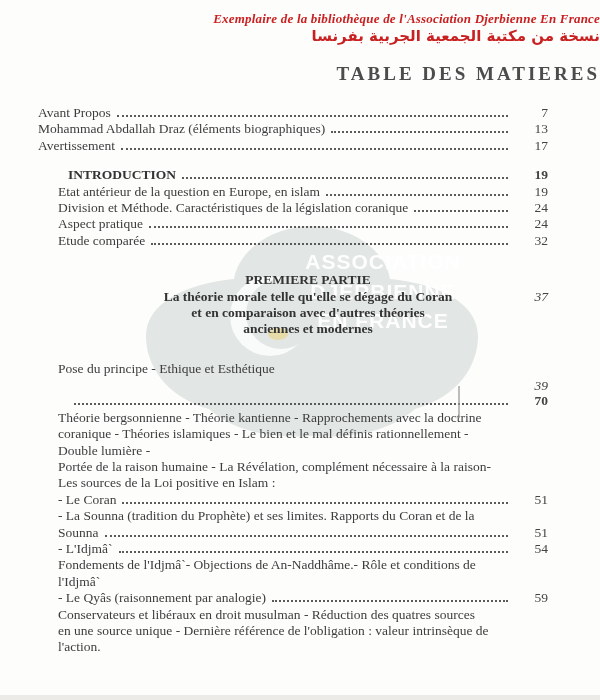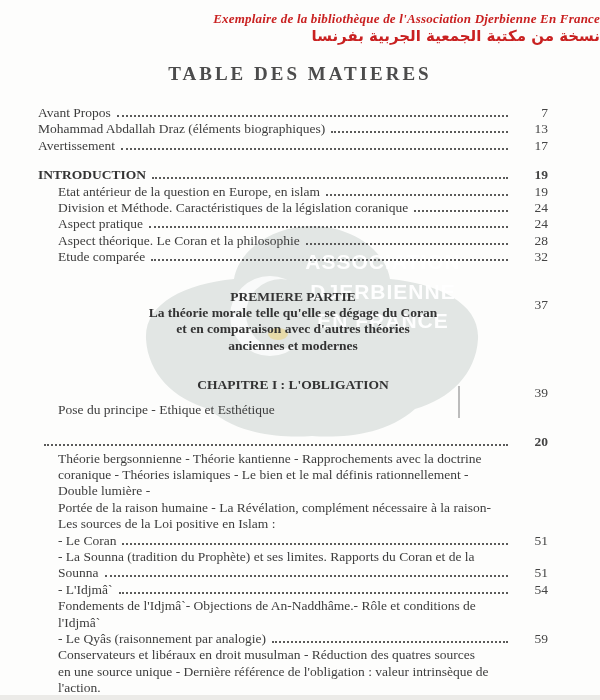--- a/index.html
+++ b/index.html
@@ -20,21 +20,21 @@
     color:#c92121;
   }
   .stamp-ar{
     direction:rtl;
     font-family:"DejaVu Sans", sans-serif;
     font-weight:bold; font-size:15px; line-height:19px;
     color:#c92121;
   }
   .page-title{
     margin-top:17px;
-    text-align:center;
+    text-align:right;
     font-weight:bold; font-size:19px;
     letter-spacing:3px;
     color:#4c4c4c;
   }
   
   .watermark{
     position:absolute; left:140px; top:224px;
     width:345px; height:218px;
     z-index:0; pointer-events:none;
   }
@@ -43,21 +43,21 @@
     position:relative; z-index:1;
     margin:20px 52px 0 38px;
     font-size:13.5px;
   }
   .toc-row{
     display:flex; align-items:baseline;
     line-height:15.4px;
     margin-bottom:1px;
     white-space:nowrap;
   }
-  .toc-row.bold{ font-weight:bold; color:#333; }
+  .toc-row.bold{ font-weight:bold; color:#333;margin-left:30px; }
   .toc-row.indent{ padding-left:20px; }
   .toc-row.gap-sm{ margin-top:9px;align-items:center; }
   .toc-row.gap-md{ margin-top:14px; }
   .toc-row.gap-lg{ margin-top:17px; }
   .toc-row.gap-xl{ margin-top:24px; }
   .toc-label{ flex:0 0 auto; }
   .toc-dots{
     flex:1 1 auto;
     border-bottom:2px dotted #5a5a5a;
     margin:0 6px 3px 6px;
@@ -67,23 +67,24 @@
     flex:0 0 34px;
     text-align:right;
     color:#444;
   }
   .toc-row.center{
     display:block; text-align:center;
     position:relative;
     white-space:normal;
   }
   .toc-row.center .toc-page{
-    position:absolute; right:0; top:8px;
+    position:absolute; right:0; top:17px;
     width:34px; text-align:right;
     font-weight:normal;
+    font-style:italic;
   }
   
   .scan-vline{
     position:absolute; left:458px; top:386px;
     width:1.5px; height:32px;
     background:#9a9a9a; opacity:.65; z-index:2;
   }
   .scan-bottom{
     position:absolute; left:0; bottom:0;
     width:100%; height:5px;
@@ -154,25 +155,20 @@
     <span class="toc-label">Division et Méthode. Caractéristiques de la législation coranique</span>
     <span class="toc-dots"></span>
     <span class="toc-page">24</span>
   </div>
       <div class="toc-row indent">
     <span class="toc-label">Aspect pratique</span>
     <span class="toc-dots"></span>
     <span class="toc-page">24</span>
   </div>
       <div class="toc-row indent">
-    <span class="toc-label">Aspect théorique. Le Coran et la philosophie</span>
-    <span class="toc-dots"></span>
-    <span class="toc-page">28</span>
-  </div>
-      <div class="toc-row indent">
     <span class="toc-label">Etude comparée</span>
     <span class="toc-dots"></span>
     <span class="toc-page">32</span>
   </div>
       <div class="toc-row bold center gap-xl">
     <span class="toc-label">PREMIERE PARTIE</span>
     
     <span class="toc-page">37</span>
   </div>
       <div class="toc-row bold center">
@@ -184,31 +180,30 @@
     <span class="toc-label">et en comparaison avec d'autres théories</span>
     
     
   </div>
       <div class="toc-row bold center">
     <span class="toc-label">anciennes et modernes</span>
     
     
   </div>
       <div class="toc-row bold center gap-xl">
-    <span class="toc-label">CHAPITRE I : L'OBLIGATION</span>
     
     <span class="toc-page">39</span>
   </div>
       <div class="toc-row indent gap-sm">
     <span class="toc-label">Pose du principe - Ethique et Esthétique</span>
 
   </div>
       <div class="toc-row bold gap-lg">
     <span class="toc-dots"></span>
-    <span class="toc-page">20</span>
+    <span class="toc-page">70</span>
   </div>
       <div class="toc-row indent">
     <span class="toc-label">Théorie bergsonnienne - Théorie kantienne - Rapprochements avec la doctrine</span>
 
   </div>
       <div class="toc-row indent">
     <span class="toc-label">coranique - Théories islamiques - Le bien et le mal définis rationnellement -</span>
 
   </div>
       <div class="toc-row indent">

